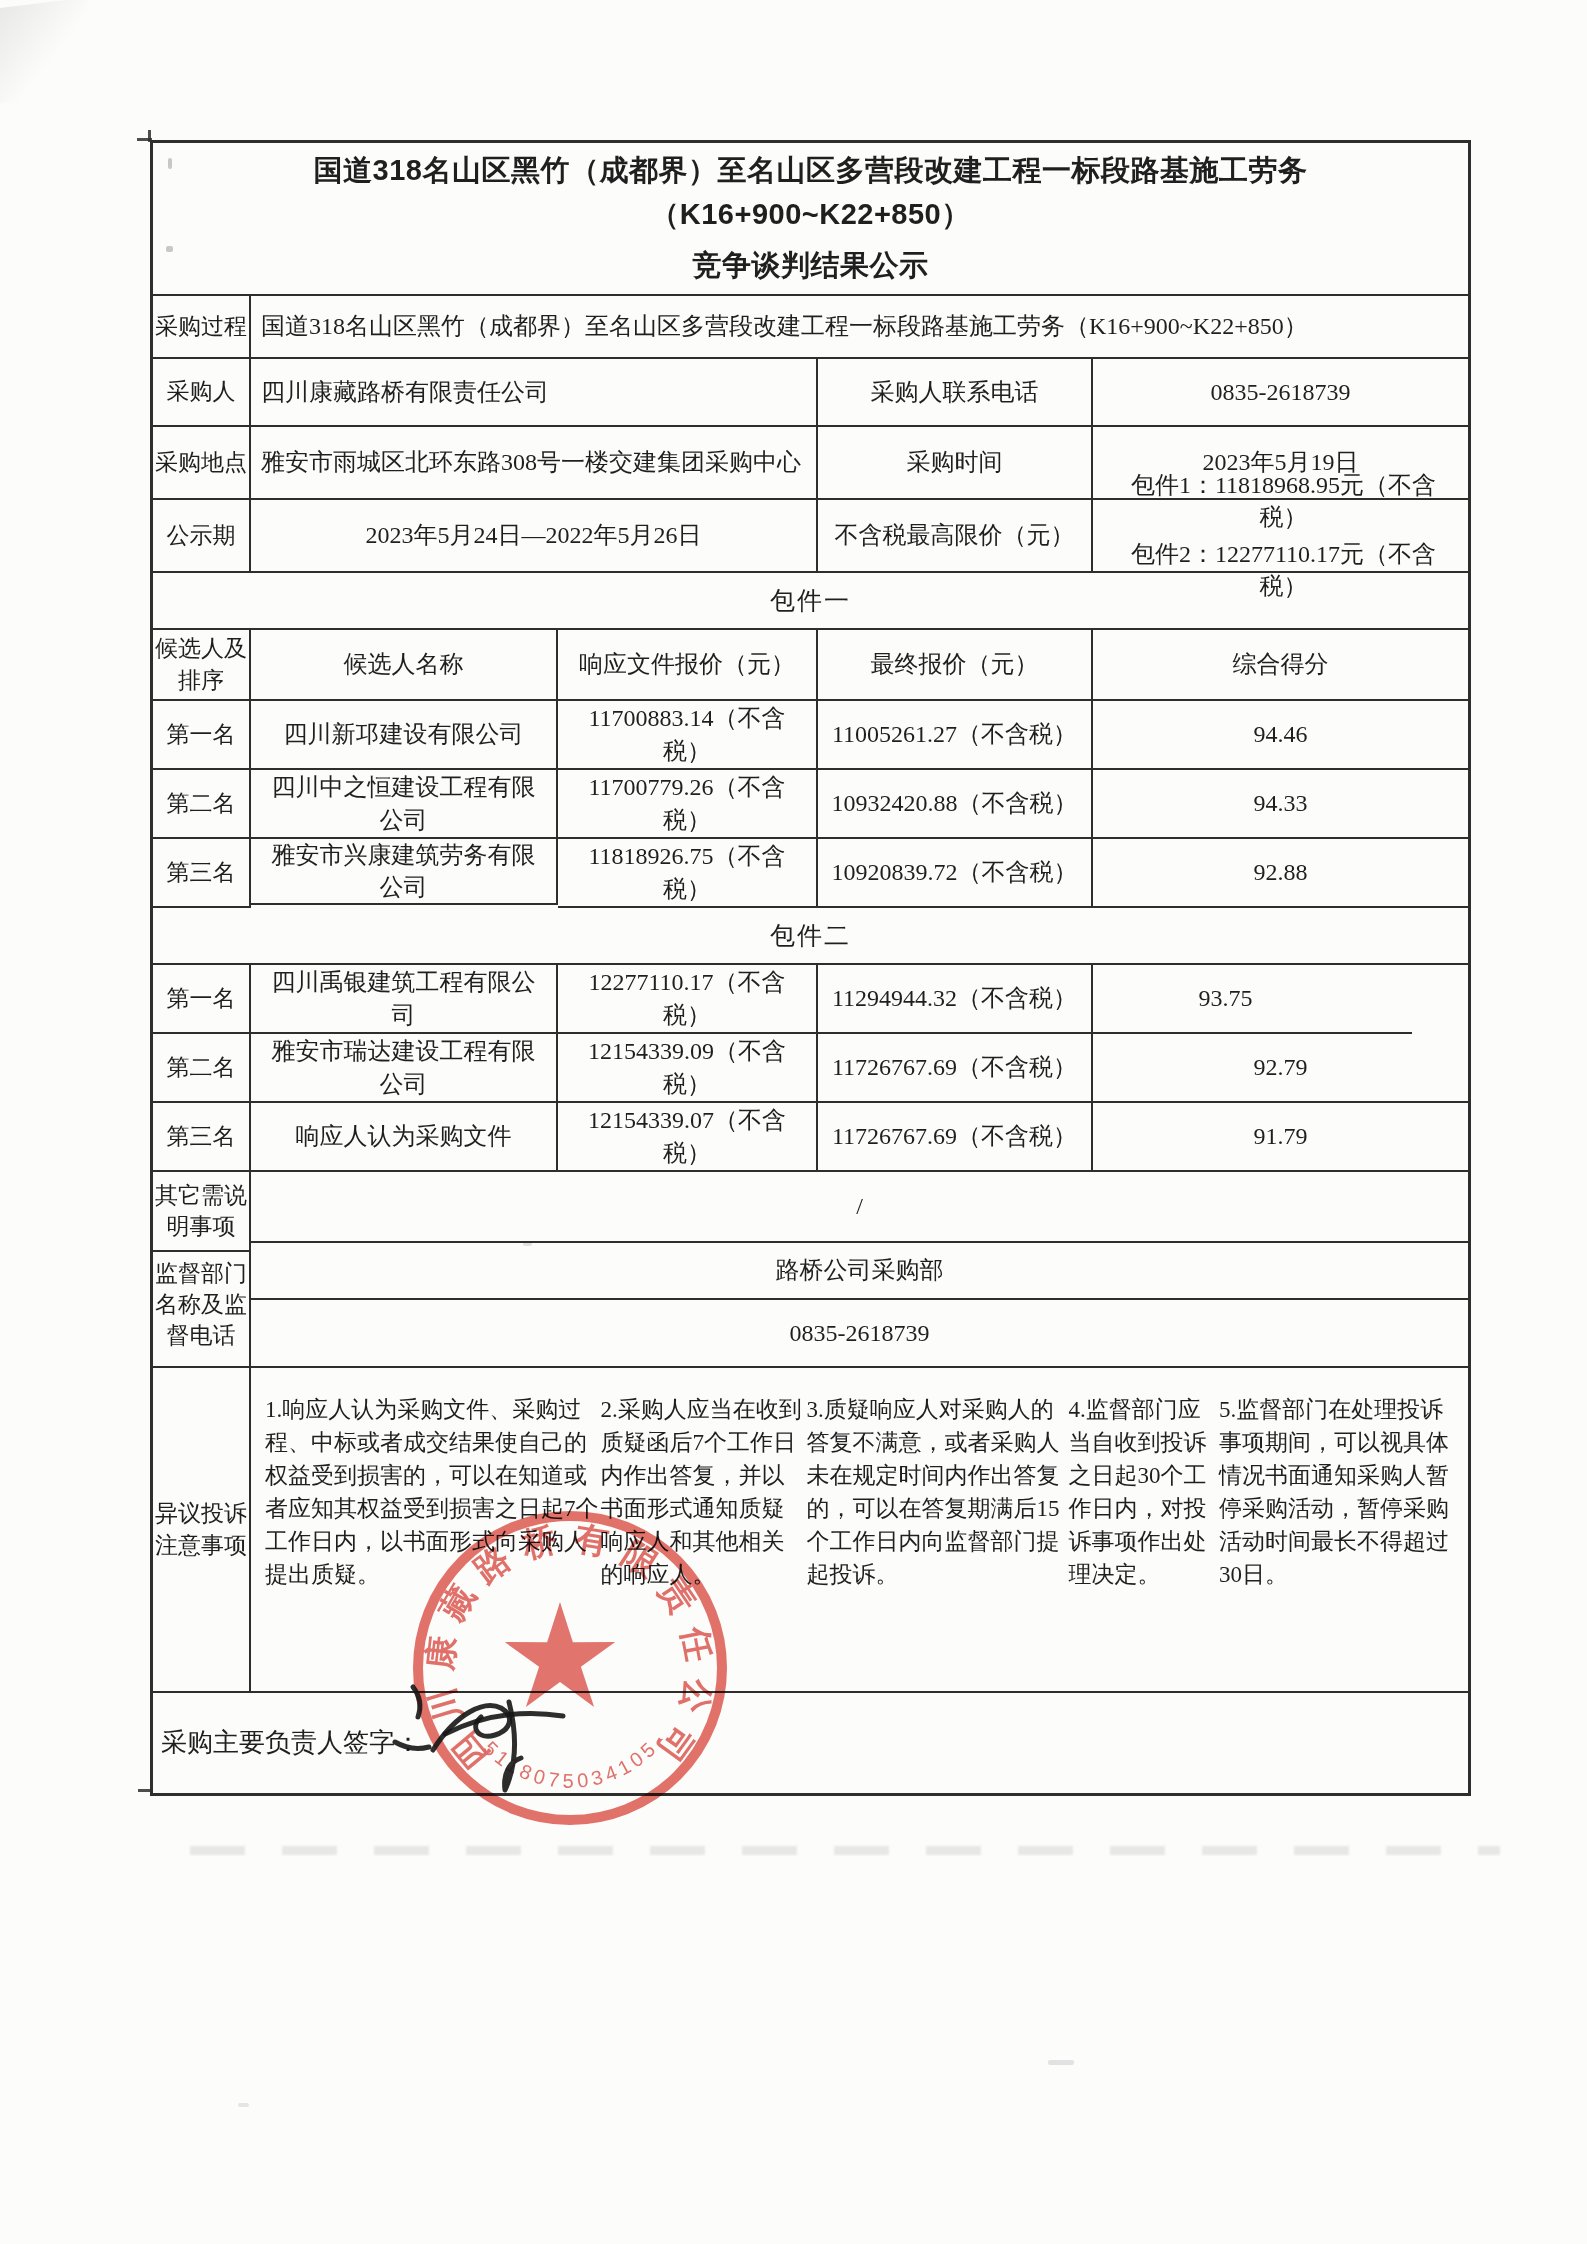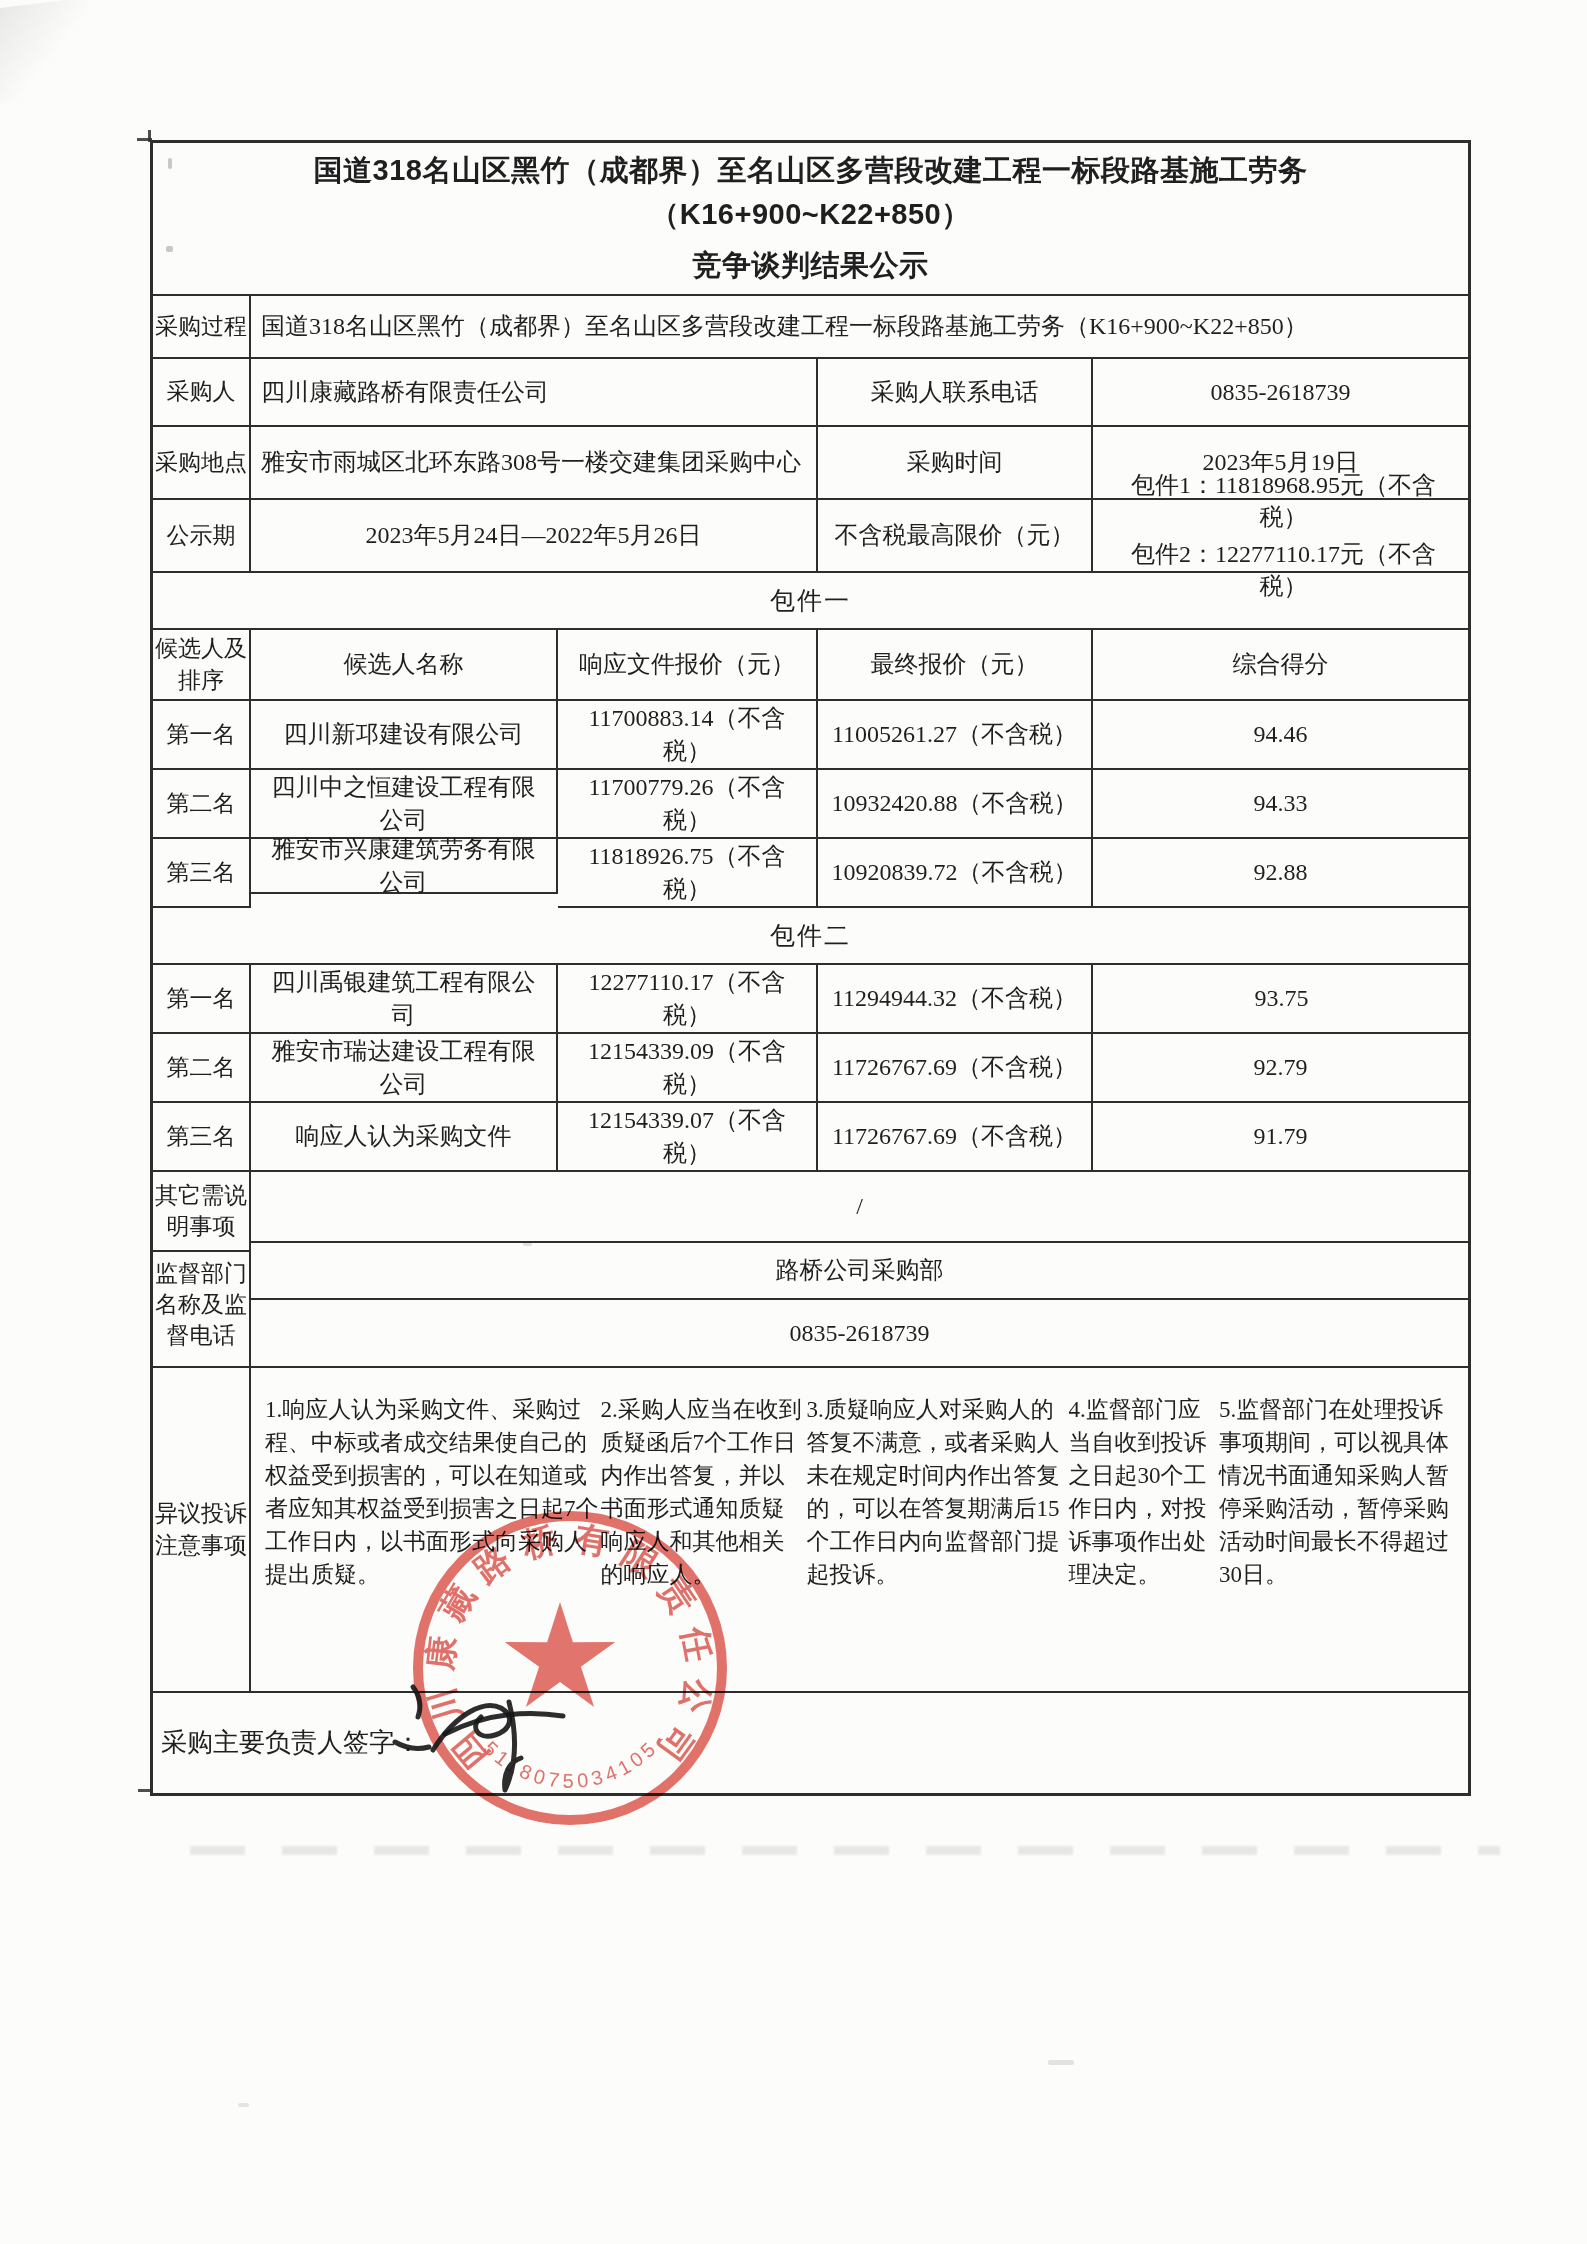--- a/index.html
+++ b/index.html
@@ -132,32 +132,32 @@
     <div class="cell" style="left:665px;top:558px;width:275px;height:69px;">11005261.27（不含税）</div>
     <div class="cell noR" style="left:940px;top:558px;width:375px;height:69px;">94.46</div>
 
     <div class="cell label" style="left:0;top:627px;width:98px;height:69px;">第二名</div>
     <div class="cell" style="left:98px;top:627px;width:307px;height:69px;">四川中之恒建设工程有限公司</div>
     <div class="cell" style="left:405px;top:627px;width:260px;height:69px;">11700779.26（不含税）</div>
     <div class="cell" style="left:665px;top:627px;width:275px;height:69px;">10932420.88（不含税）</div>
     <div class="cell noR" style="left:940px;top:627px;width:375px;height:69px;">94.33</div>
 
     <div class="cell label" style="left:0;top:696px;width:98px;height:69px;">第三名</div>
-    <div class="cell" style="left:98px;top:696px;width:307px;height:55px;">雅安市兴康建筑劳务有限公司</div>
+    <div class="cell" style="left:98px;top:696px;width:307px;height:66px;">雅安市兴康建筑劳务有限公司</div>
     <div class="cell" style="left:405px;top:696px;width:260px;height:69px;">11818926.75（不含税）</div>
     <div class="cell" style="left:665px;top:696px;width:275px;height:69px;">10920839.72（不含税）</div>
     <div class="cell noR" style="left:940px;top:696px;width:375px;height:69px;">92.88</div>
 
     <div class="cell noR band-cell" style="left:0;top:765px;width:1315px;height:57px;">包件二</div>
 
     <div class="cell label" style="left:0;top:822px;width:98px;height:69px;">第一名</div>
     <div class="cell" style="left:98px;top:822px;width:307px;height:69px;">四川禹银建筑工程有限公司</div>
     <div class="cell" style="left:405px;top:822px;width:260px;height:69px;">12277110.17（不含税）</div>
     <div class="cell" style="left:665px;top:822px;width:275px;height:69px;">11294944.32（不含税）</div>
-    <div class="cell noR" style="left:940px;top:822px;width:375px;height:69px;padding-left:12px;">93.75</div>
+    <div class="cell noR" style="left:884px;top:822px;width:375px;height:69px;padding-left:12px;">93.75</div>
 
     <div class="cell label" style="left:0;top:891px;width:98px;height:69px;">第二名</div>
     <div class="cell" style="left:98px;top:891px;width:307px;height:69px;">雅安市瑞达建设工程有限公司</div>
     <div class="cell" style="left:405px;top:891px;width:260px;height:69px;">12154339.09（不含税）</div>
     <div class="cell" style="left:665px;top:891px;width:275px;height:69px;">11726767.69（不含税）</div>
     <div class="cell noR" style="left:940px;top:891px;width:375px;height:69px;">92.79</div>
 
     <div class="cell label" style="left:0;top:960px;width:98px;height:69px;">第三名</div>
     <div class="cell" style="left:98px;top:960px;width:307px;height:69px;">响应人认为采购文件</div>
     <div class="cell" style="left:405px;top:960px;width:260px;height:69px;">12154339.07（不含税）</div>

